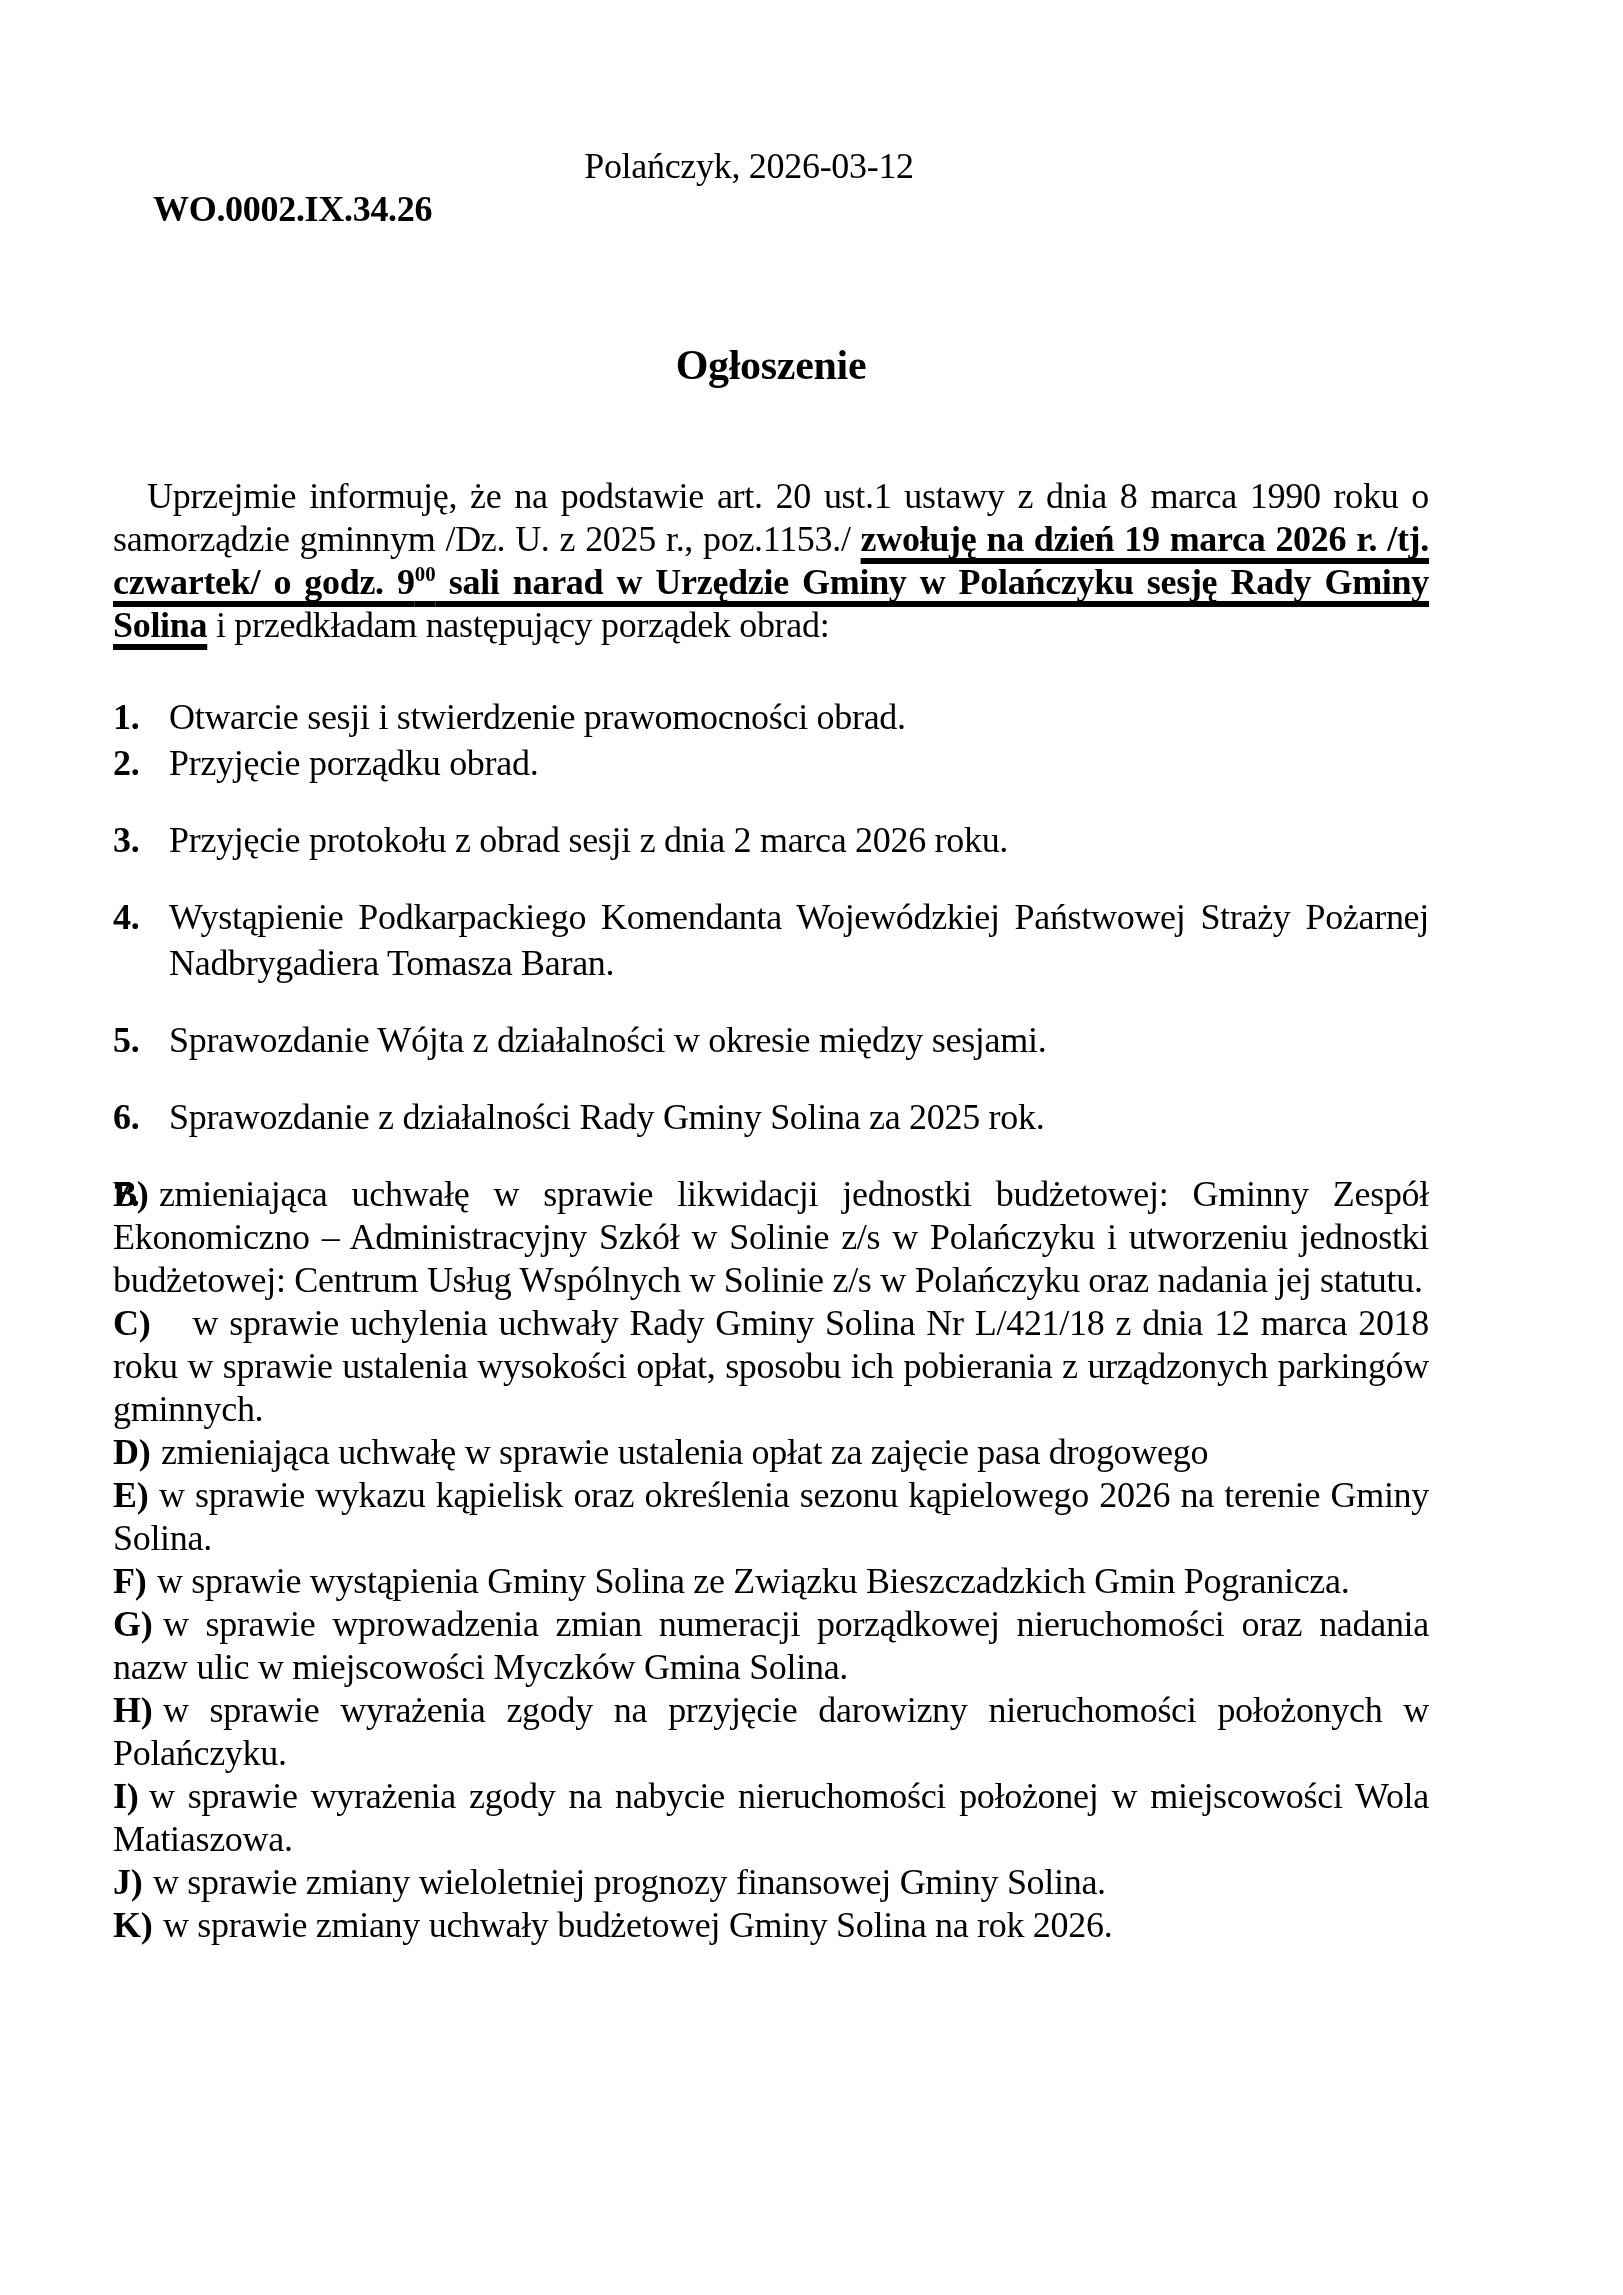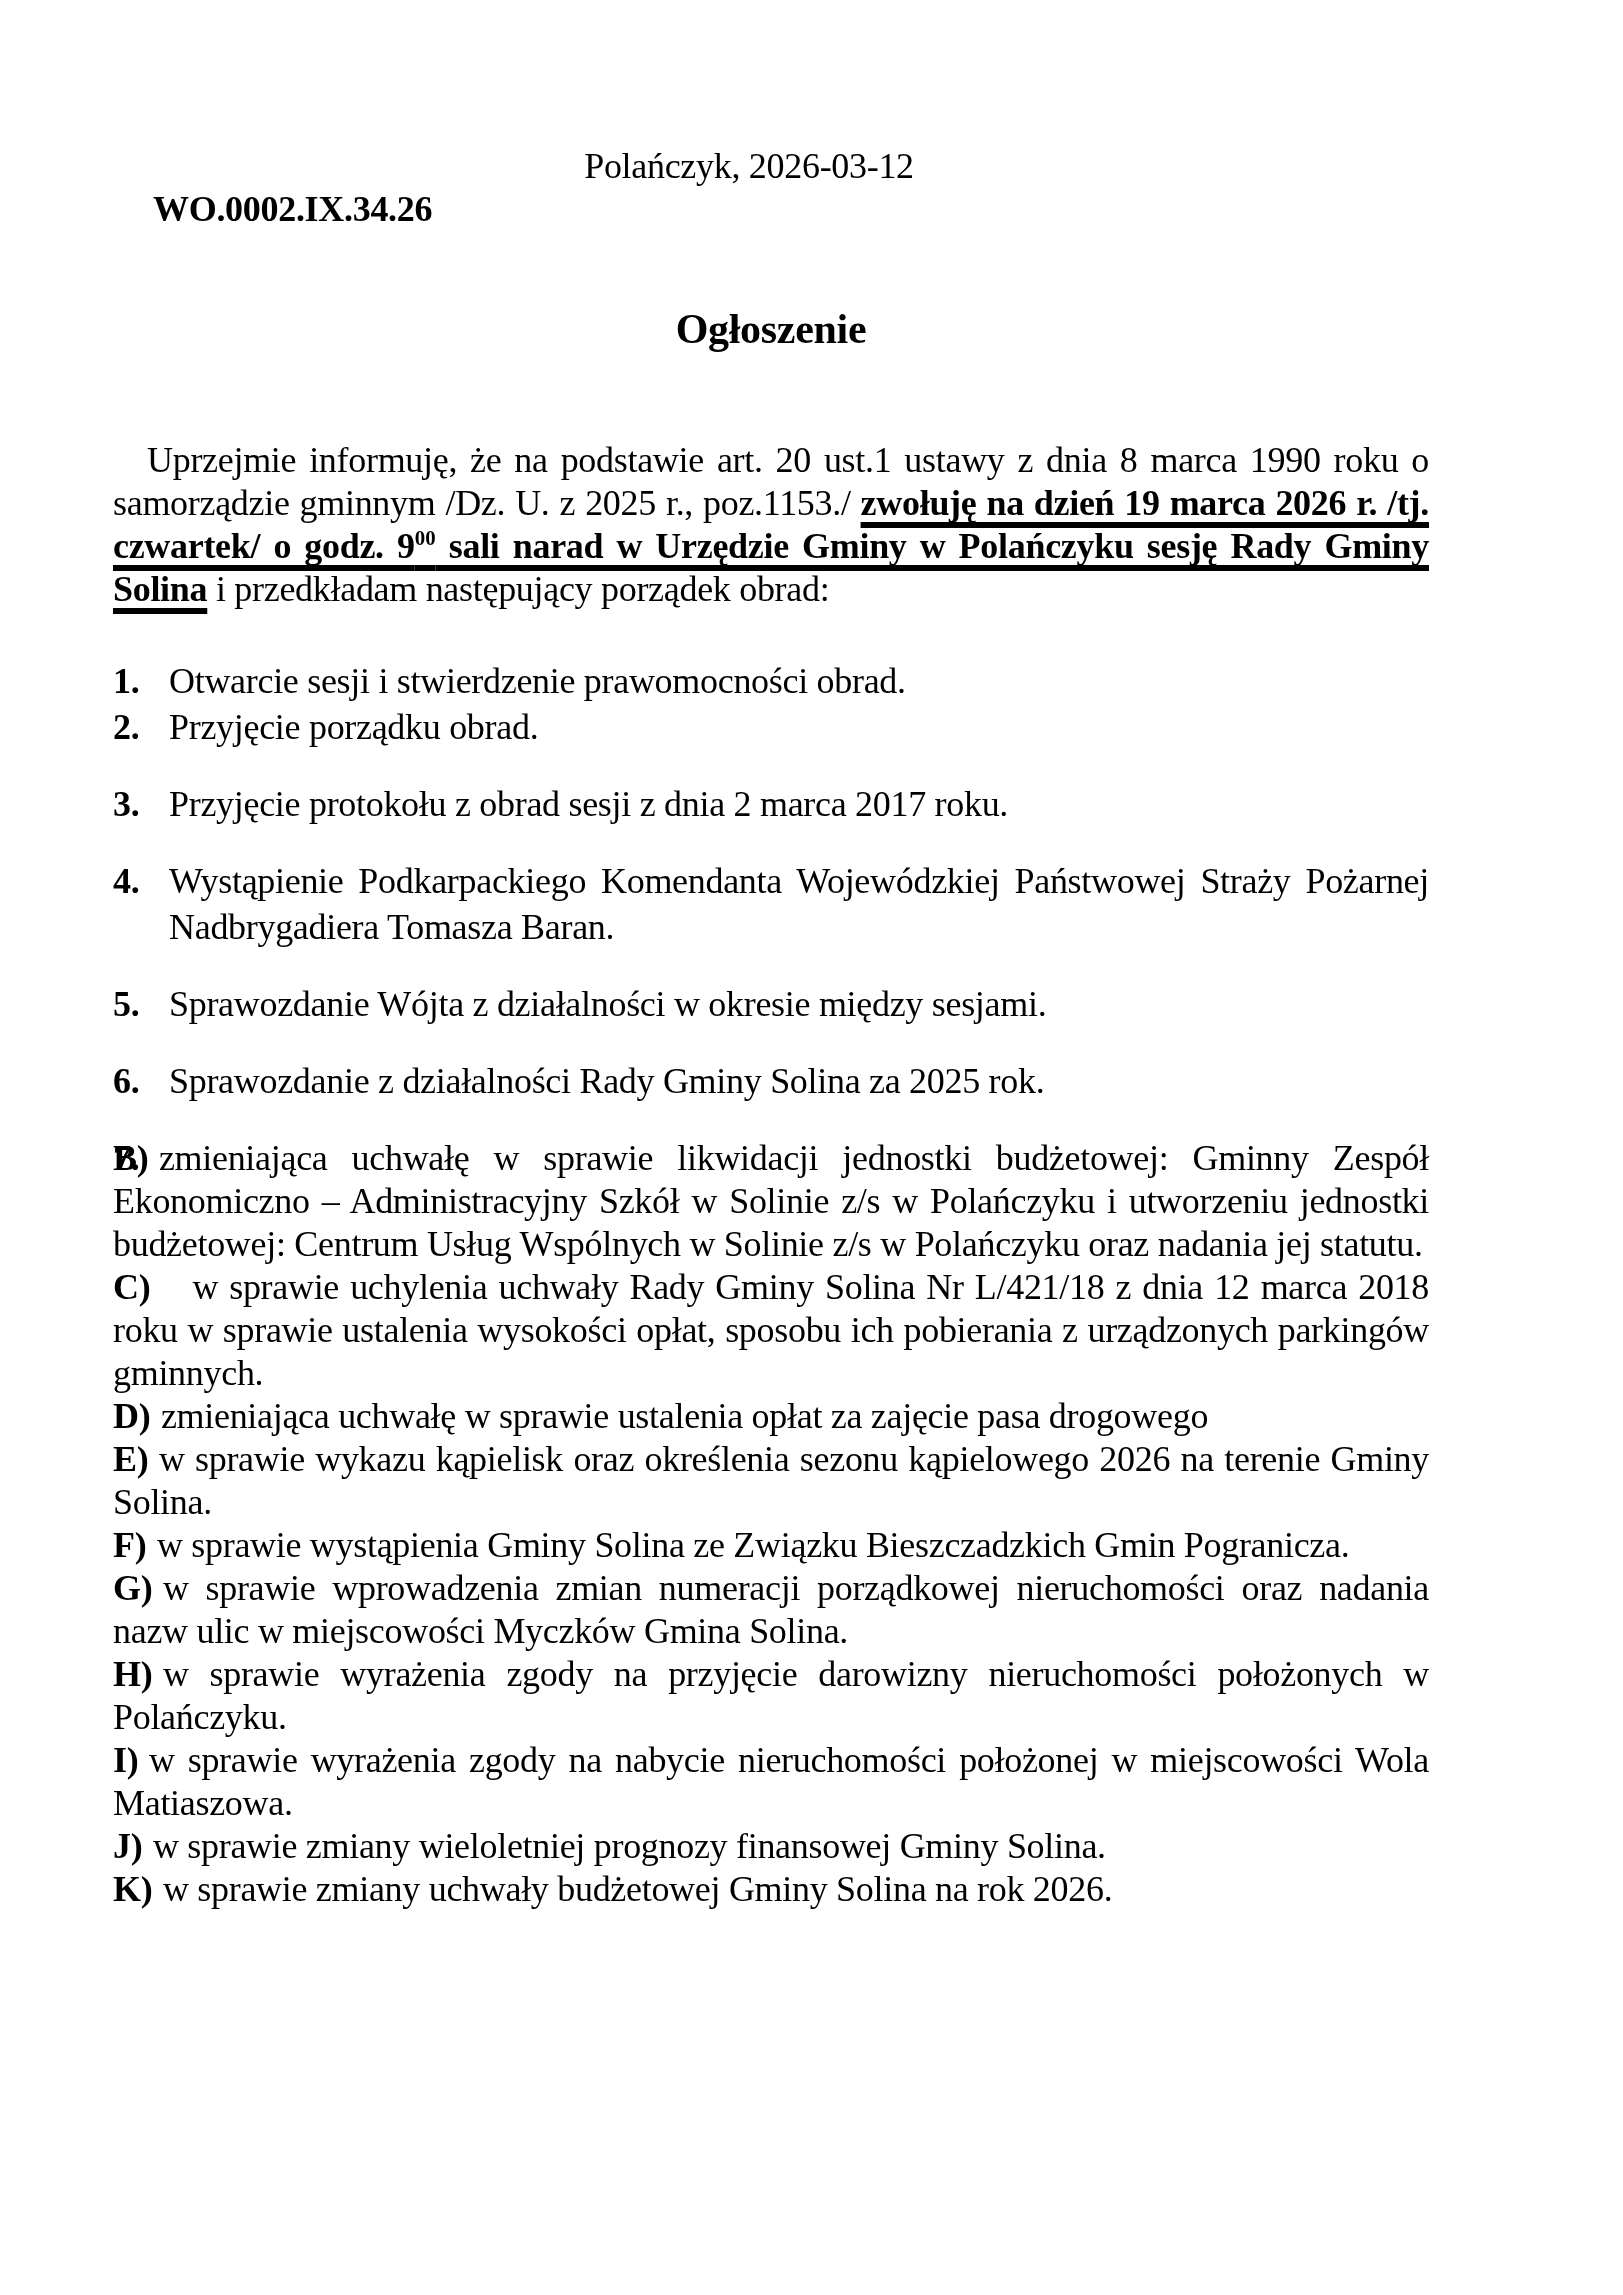--- a/index.html
+++ b/index.html
@@ -21,21 +21,21 @@
     padding-right: 44px;
     line-height: 43px;
     white-space: nowrap;
   }
   .ref-line {
     font-weight: bold;
     line-height: 43px;
     margin-left: 40px;
   }
   .doc-title {
-    margin-top: 72px;
+    margin-top: 108px;
     text-align: center;
     font-weight: bold;
     font-size: 42px;
     line-height: 52px;
   }
   .intro {
     margin-top: 84px;
     text-align: justify;
     text-indent: 34px;
     line-height: 43px;
@@ -92,21 +92,21 @@
     <div class="num-item">
       <span class="num">1.</span>
       <span>Otwarcie sesji i stwierdzenie prawomocności obrad.</span>
     </div>
     <div class="num-item">
       <span class="num">2.</span>
       <span>Przyjęcie porządku obrad.</span>
     </div>
     <div class="num-item sp">
       <span class="num">3.</span>
-      <span>Przyjęcie protokołu z obrad sesji z dnia 2 marca 2017 roku.</span>
+      <span>Przyjęcie protokołu z obrad sesji z dnia 2 marca 2026 roku.</span>
     </div>
     <div class="num-item sp">
       <span class="num">4.</span>
       <span>Wystąpienie Podkarpackiego Komendanta Wojewódzkiej Państwowej Straży Pożarnej Nadbrygadiera Tomasza Baran.</span>
     </div>
     <div class="num-item sp">
       <span class="num">5.</span>
       <span>Sprawozdanie Wójta z działalności w okresie między sesjami.</span>
     </div>
     <div class="num-item sp">

